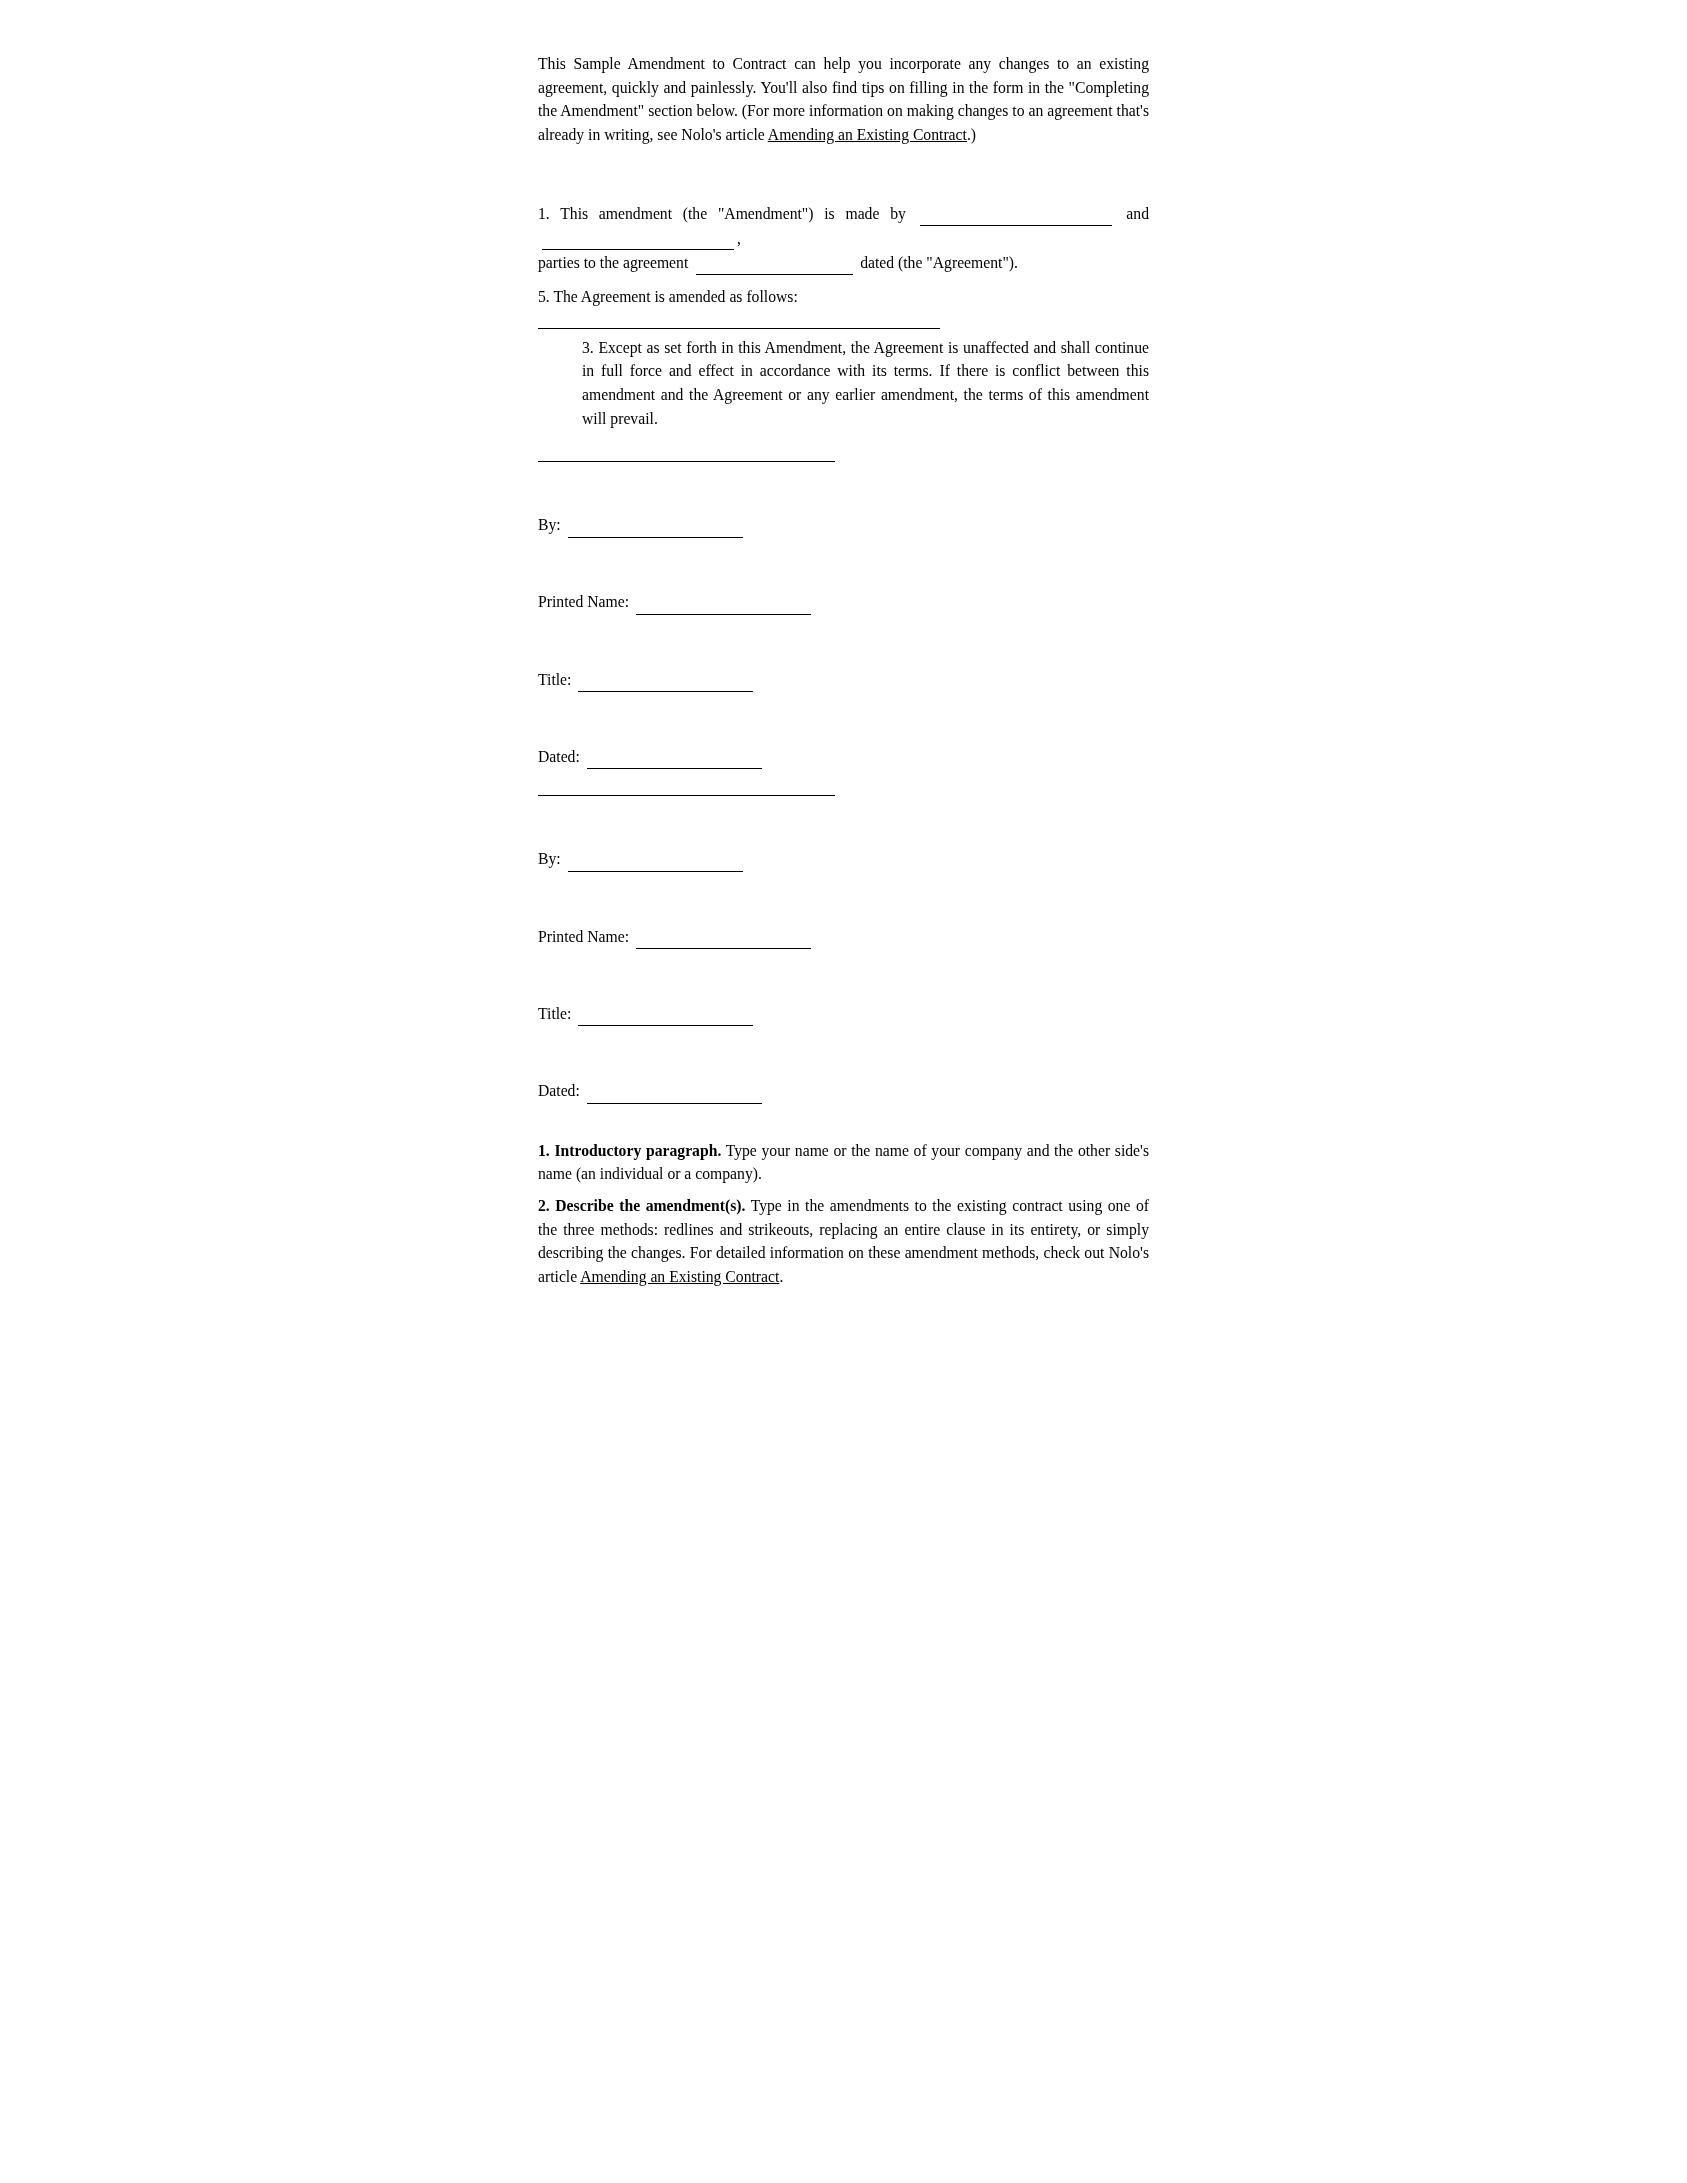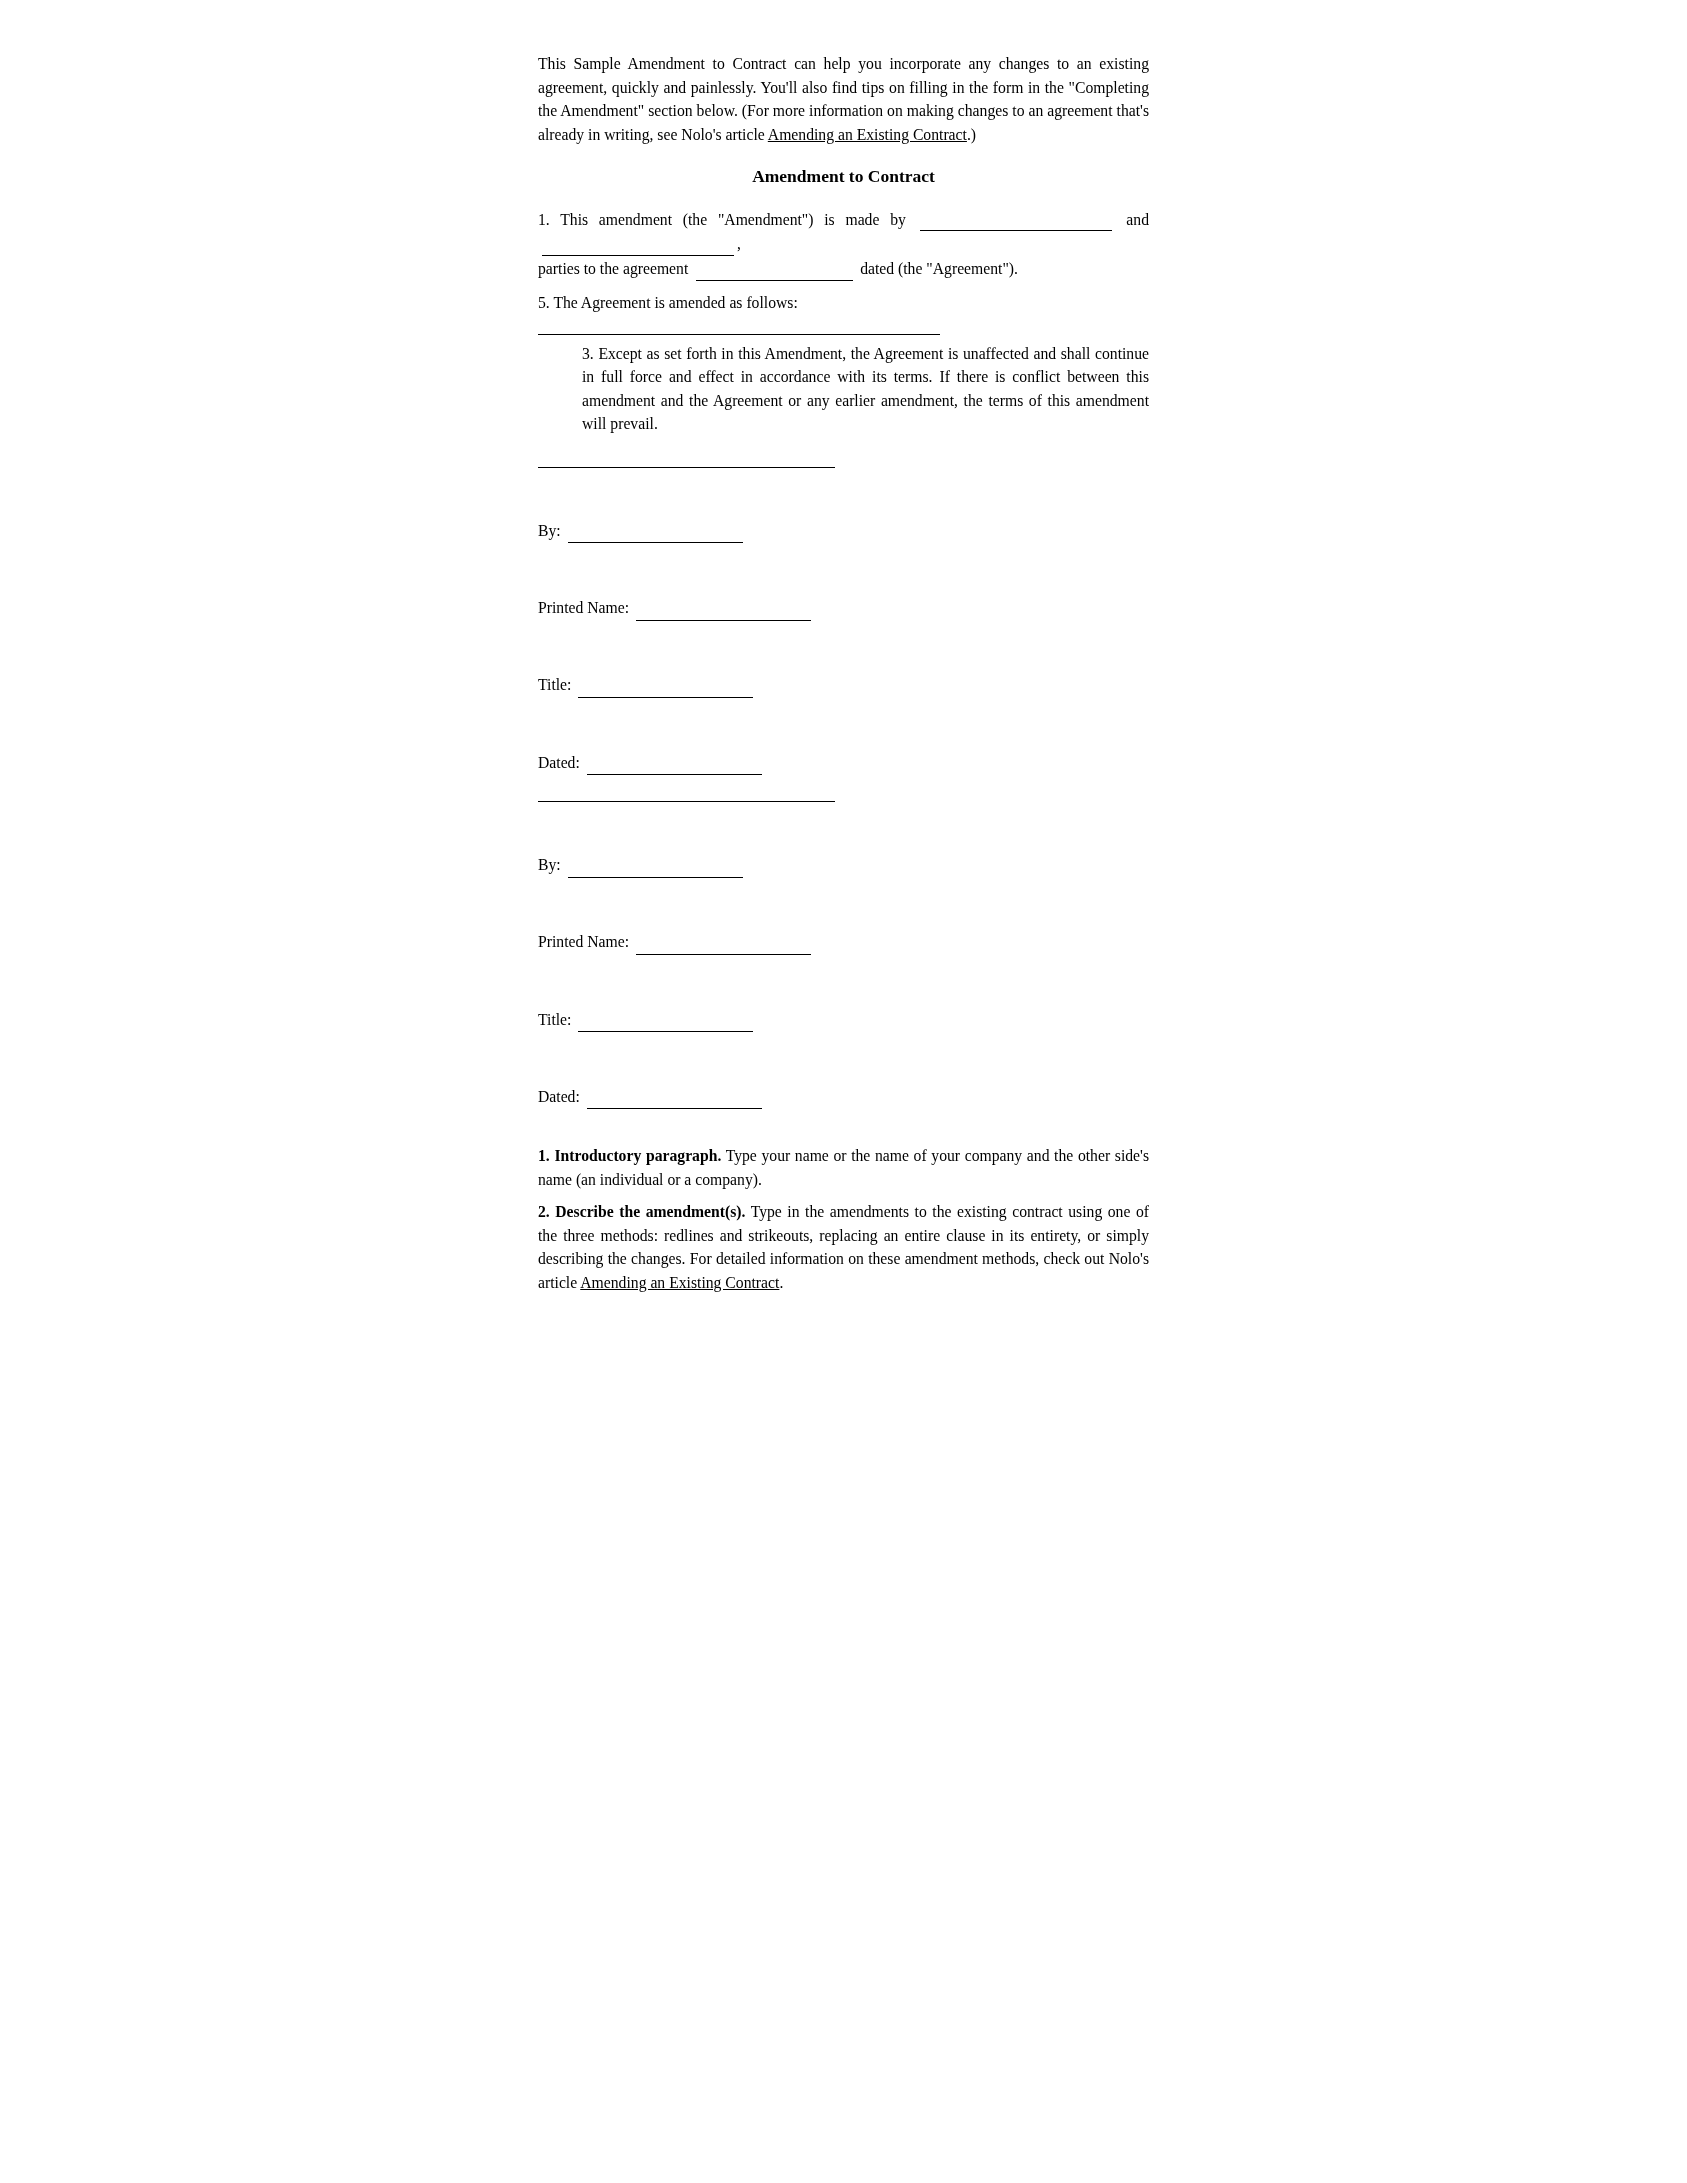--- a/index.html
+++ b/index.html
@@ -17,21 +17,21 @@
     }
 
     .page {
       max-width: 751px;
       margin: 0 auto;
       padding: 52px 70px 70px 70px;
     }
 
     .intro-paragraph {
       text-align: justify;
-      margin-bottom: 17px;
+      margin-bottom: 55px;
     }
 
     .intro-paragraph a,
     .underline-link {
       text-decoration: underline;
       color: #000000;
     }
 
     .section-title {
       text-align: center;
@@ -134,21 +134,20 @@
   </style>
 </head>
 <body>
 
 <div class="page">
 
   <p class="intro-paragraph">
     <span>This Sample Amendment to Contract can help you incorporate any changes to an existing agreement, quickly and painlessly. You'll also find tips on filling in the form in the "Completing the Amendment" section below. (For more information on making changes to an agreement that's already in writing, see Nolo's article </span><a class="underline-link" href="#">Amending an Existing Contract</a><span>.)</span>
   </p>
 
-  <h2 class="section-title">Amendment to Contract</h2>
 
   <div class="clause">
     <span>1.  This amendment (the "Amendment") is made by</span>
     <span class="blank-line blank-line-long">&nbsp;</span>
     <span>and</span>
     <span class="blank-line blank-line-long">&nbsp;</span><span>,</span>
     <br>
     <span>parties to the agreement</span>
     <span class="blank-line blank-line-medium">&nbsp;</span>
     <span>dated (the "Agreement").</span>

